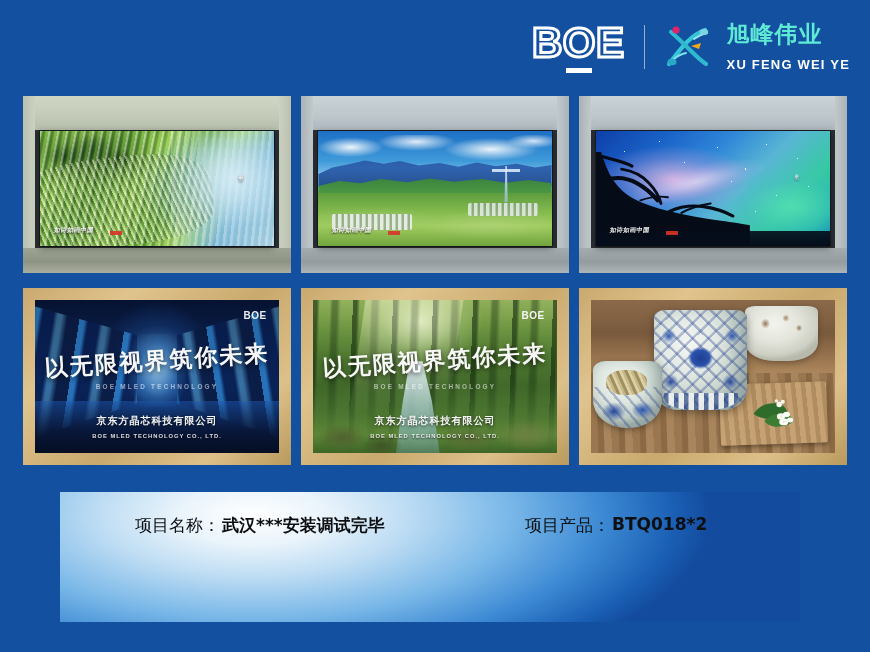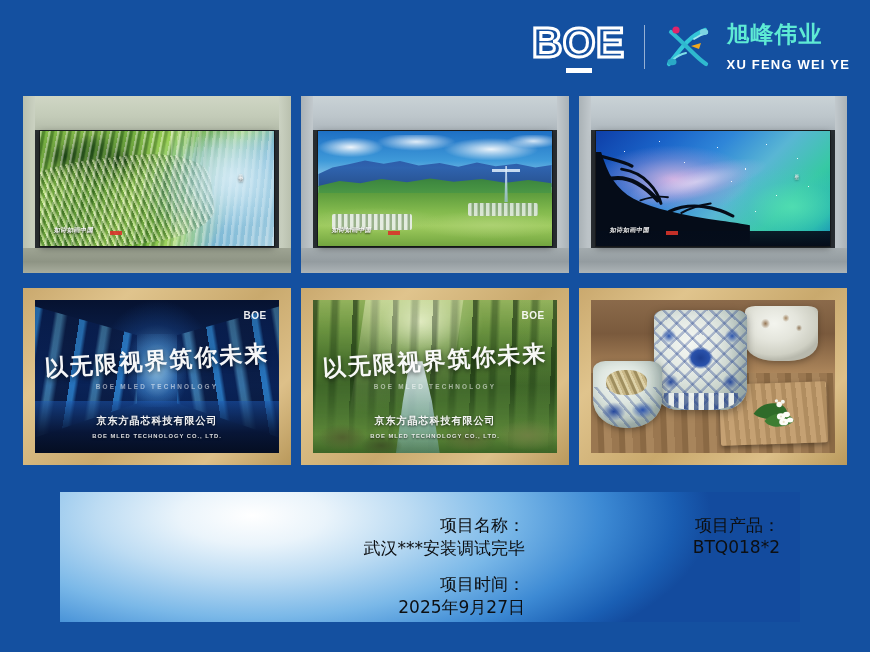--- a/index.html
+++ b/index.html
@@ -539,29 +539,28 @@
   #info-grid {
     position:absolute;
     left:75px; top:22px;
     right:20px;
     display:grid;
     grid-template-columns:390px 1fr;
     row-gap:13px;
   }
   .info-cell {
     display:flex;
-    align-items:flex-end;
+    align-items:flex-start;
     font-size:17px;
     color:#0d0f12;
     white-space:nowrap;
     font-family:"DejaVu Sans","Liberation Sans",sans-serif;
-    flex-direction:column;
   }
   .info-label { font-weight:400; }
-  .info-value { font-weight:400; margin-left:2px; }
+  .info-value { font-weight:700; margin-left:2px; }
 </style>
 </head>
 <body>
 
 <div id="page">
 
   <div id="header">
     <div id="logo-lockup">
 
       <div class="boe-mark">
@@ -747,22 +746,18 @@
       <div class="info-cell">
         <span class="info-label">项目名称：</span>
         <span class="info-value">武汉***安装调试完毕</span>
       </div>
 
       <div class="info-cell">
         <span class="info-label">项目产品：</span>
         <span class="info-value">BTQ018*2</span>
       </div>
 
-      <div class="info-cell">
-        <span class="info-label">项目时间：</span>
-        <span class="info-value">2025年9月27日</span>
-      </div>
 
 
     </div>
   </div>
 
 </div>
 
 </body></html>

